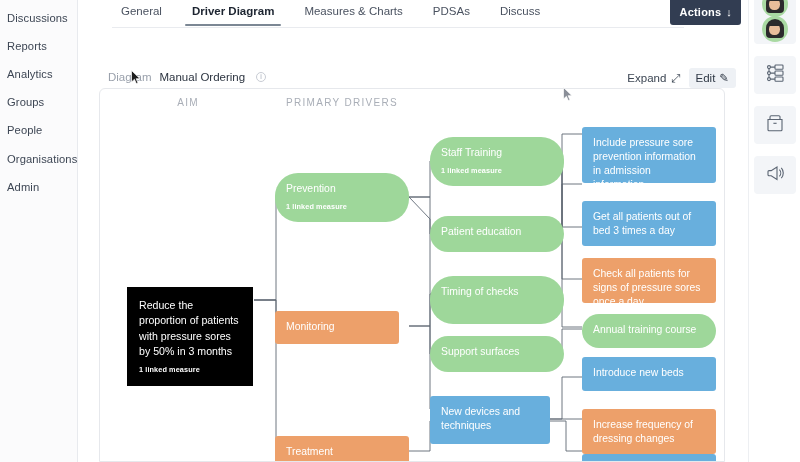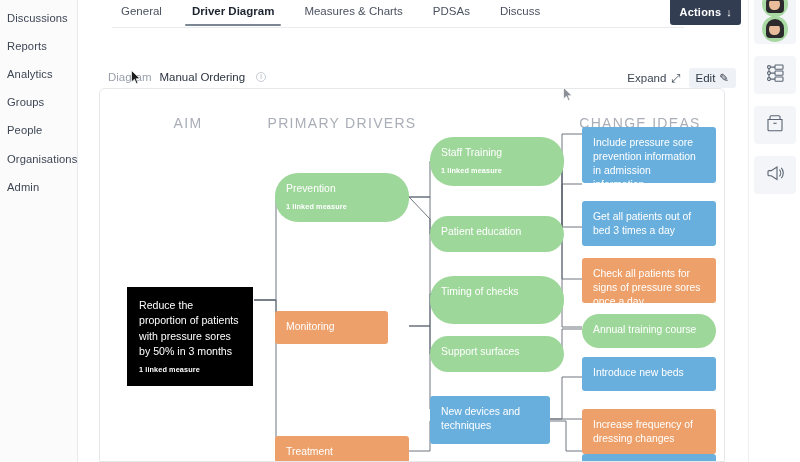--- a/index.html
+++ b/index.html
@@ -109,21 +109,21 @@
     font-size: 11.5px; color:#2f3845; background:#eef1f5; border-radius:3px;
     padding: 3px 7px; cursor:pointer; display:flex; align-items:center; gap:4px;
   }
 
   .card {
     position:absolute; left: 99px; top: 88px; width: 626px; height: 374px;
     background:#ffffff; border:1px solid #e6e8ec; border-radius: 6px 6px 0 0;
     overflow:hidden;
   }
   .col-head {
-    position:absolute; top: 26px; font-size: 14px; letter-spacing: 1.3px;
+    position:absolute; top: 8px; font-size: 10px; letter-spacing: 1.3px;
     color:#a9aeb7; text-align:center; width: 150px;
   }
 
   .node {
     position:absolute; border-radius: 3px; color:#ffffff;
     padding: 9px 11px; cursor: pointer; line-height: 1.35;
   }
   .node .title { font-size: 10.4px; }
   .node .meta { font-size: 7.3px; font-weight: 700; margin-top: 6px; letter-spacing:.1px; }
   .node.aim { background:#000000; border-radius:0; padding: 11px 12px; }
@@ -257,32 +257,31 @@
         <path d="M445 205 L462 205 L462 238 L482 238"></path>
         <path d="M445 265 L462 265 L462 240 L482 240"></path>
         <path d="M445 330 L462 330 L462 288 L482 288"></path>
         <path d="M445 330 L462 330 L462 330 L482 330"></path>
         <path d="M445 332 L466 332 L466 362 L482 362"></path>
       </g>
     </svg>
 
     <div class="col-head" style="left:13px">AIM</div>
     <div class="col-head" style="left:167px">PRIMARY DRIVERS</div>
-    <div class="col-head" style="left:465px">CHANGE IDEAS</div>
 
     <div class="node aim" style="left:27px; top:198px; width:126px;">
       <div class="title">Reduce the proportion of patients with pressure sores by 50% in 3 months</div>
       <div class="meta">1 linked measure</div>
     </div>
 
     <div class="node green" style="left:175px; top:84px; width:134px; height:49px;">
       <div class="title">Prevention</div>
       <div class="meta">1 linked measure</div>
     </div>
-    <div class="node orange" style="left:175px; top:222px; width:113px; height:33px;">
+    <div class="node orange" style="left:175px; top:222px; width:124px; height:33px;">
       <div class="title">Monitoring</div>
     </div>
     <div class="node orange" style="left:175px; top:347px; width:134px; height:33px;">
       <div class="title">Treatment</div>
     </div>
 
     <div class="node green" style="left:330px; top:48px; width:134px; height:49px;">
       <div class="title">Staff Training</div>
       <div class="meta">1 linked measure</div>
     </div>

